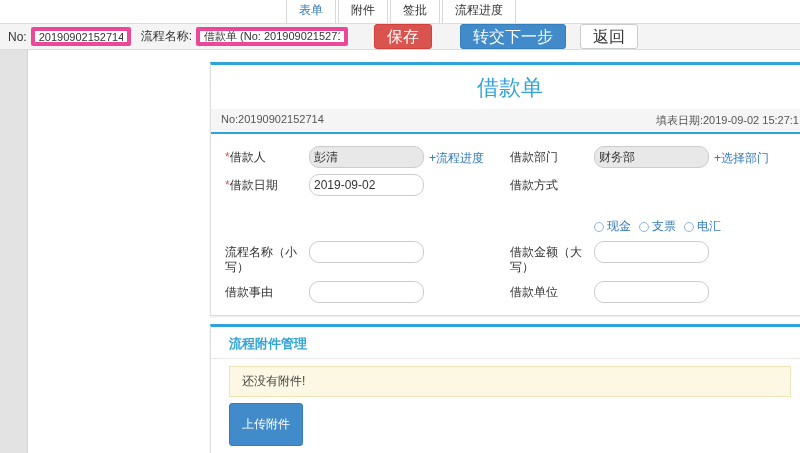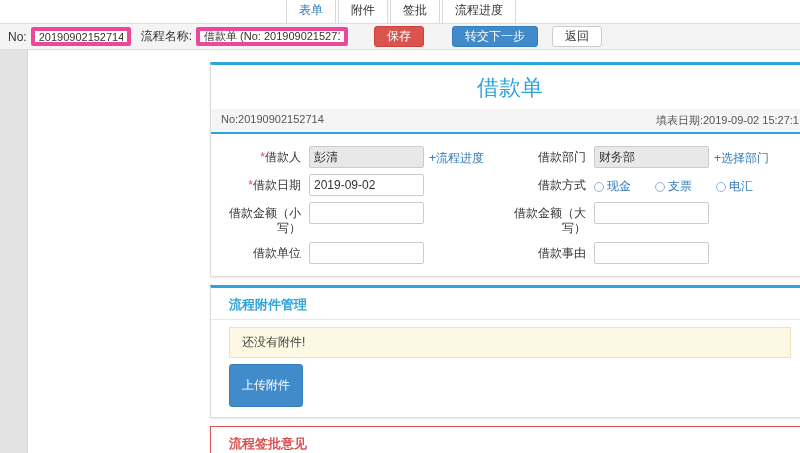--- a/index.html
+++ b/index.html
@@ -15,21 +15,21 @@
   .tab.active { color: #337ab7; }
 
   
   .toolbar { display: flex; align-items: center; height: 26px; background: #f4f4f4;
     border-bottom: 1px solid #ddd; padding: 0 8px; font-size: 12px; color: #333; }
   .toolbar label { margin-right: 4px; }
   .toolbar input { height: 19px; border: 4px solid #ec4899; border-radius: 2px; font-size: 11px;
     padding: 0 4px; font-family: inherit; color: #333; }
   .input-no { width: 100px; margin-right: 10px; }
   .input-process { width: 152px; }
-  .btn { font-size: 12px; padding: 3px 12px; border-radius: 3px; border: 1px solid transparent;
+  .btn { font-size: 16px; padding: 3px 12px; border-radius: 3px; border: 1px solid transparent;
     cursor: pointer; font-family: inherit; line-height: 1.1; }
   .btn-save { background: #d9534f; border-color: #d43f3a; color: #fff; margin-left: 26px; }
   .btn-next { background: #428bca; border-color: #357ebd; color: #fff; margin-left: 28px; }
   .btn-back { background: #fff; border-color: #ccc; color: #333; margin-left: 14px; }
 
   
   .content { position: relative; height: 403px; }
   .left-strip { position: absolute; left: 0; top: 0; bottom: 0; width: 28px;
     background: #e3e3e3; border-right: 1px solid #d5d5d5; }
   .main { position: absolute; left: 210px; top: 12px; width: 600px; }
@@ -39,29 +39,29 @@
 
   
   .form-title { text-align: center; color: #2fa4d9; font-size: 22px; font-weight: normal;
     padding: 8px 0 6px; }
   .subheader { display: flex; justify-content: space-between; background: #f5f5f5;
     padding: 4px 10px; font-size: 11px; color: #555; white-space: nowrap; }
   .blue-divider { height: 2px; background: #2fa4d9; }
   .form-grid { padding: 12px 14px 6px; }
   .form-row { display: flex; margin-bottom: 6px; }
   .cell { display: flex; width: 50%; align-items: flex-start; }
-  .flabel { width: 76px; text-align: right; font-size: 12px; color: #333; margin-right: 8px;
+  .flabel { width: 76px; text-align: left; font-size: 12px; color: #333; margin-right: 8px;
     line-height: 15px; padding-top: 4px; flex-shrink: 0; }
   .req { color: #d9534f; }
-  .finput { width: 115px; height: 22px; border: 1px solid #ccc; border-radius: 2px;
+  .finput { width: 115px; height: 22px; border: 1px solid #ccc; border-radius: 10px;
     font-size: 12px; padding: 0 4px; font-family: inherit; color: #333; background: #fff; }
   .finput.readonly { background: #e8e8e8; }
   .flink { font-size: 12px; color: #337ab7; margin-left: 5px; padding-top: 4px;
     text-decoration: none; white-space: nowrap; }
-  .radios { display: flex; gap: 24px; padding-top: 4px; }
+  .radios { display: flex; gap: 8px; padding-top: 4px; margin-top: 40px; }
   .radio { display: flex; align-items: center; gap: 3px; font-size: 12px; color: #337ab7;
     cursor: pointer; }
   .radio-circle { width: 10px; height: 10px; border-radius: 50%; border: 1px solid #8fb7d6;
     background: #fff; display: inline-block; }
 
   
   .section-title { font-size: 13px; font-weight: bold; padding: 8px 18px 5px; }
   .attach-title { color: #2fa4d9; }
   .approve-title { color: #d9534f; }
   .section-divider { border-top: 1px solid #e8e8e8; }
@@ -146,36 +146,36 @@
                 <span class="radio">
                     <span class="radio-circle"></span>
                     <span>电汇</span>
                   </span>
               </div>
             </div>
           </div>
 
           <div class="form-row">
             <div class="cell">
-              <label class="flabel">借款金额（小写）</label>
+              <label class="flabel">流程名称（小写）</label>
               <input class="finput" value="" style="">
             </div>
             <div class="cell">
               <label class="flabel">借款金额（大写）</label>
               <input class="finput" value="" style="">
             </div>
           </div>
 
           <div class="form-row">
             <div class="cell">
+              <label class="flabel">借款事由</label>
+              <input class="finput" value="" style="">
+            </div>
+            <div class="cell">
               <label class="flabel">借款单位</label>
-              <input class="finput" value="" style="">
-            </div>
-            <div class="cell">
-              <label class="flabel">借款事由</label>
               <input class="finput" value="" style="">
             </div>
           </div>
 
         </div>
       </div>
 
       <div class="panel panel-blue-top">
         <div class="section-title attach-title">流程附件管理</div>
         <div class="section-divider"></div>

